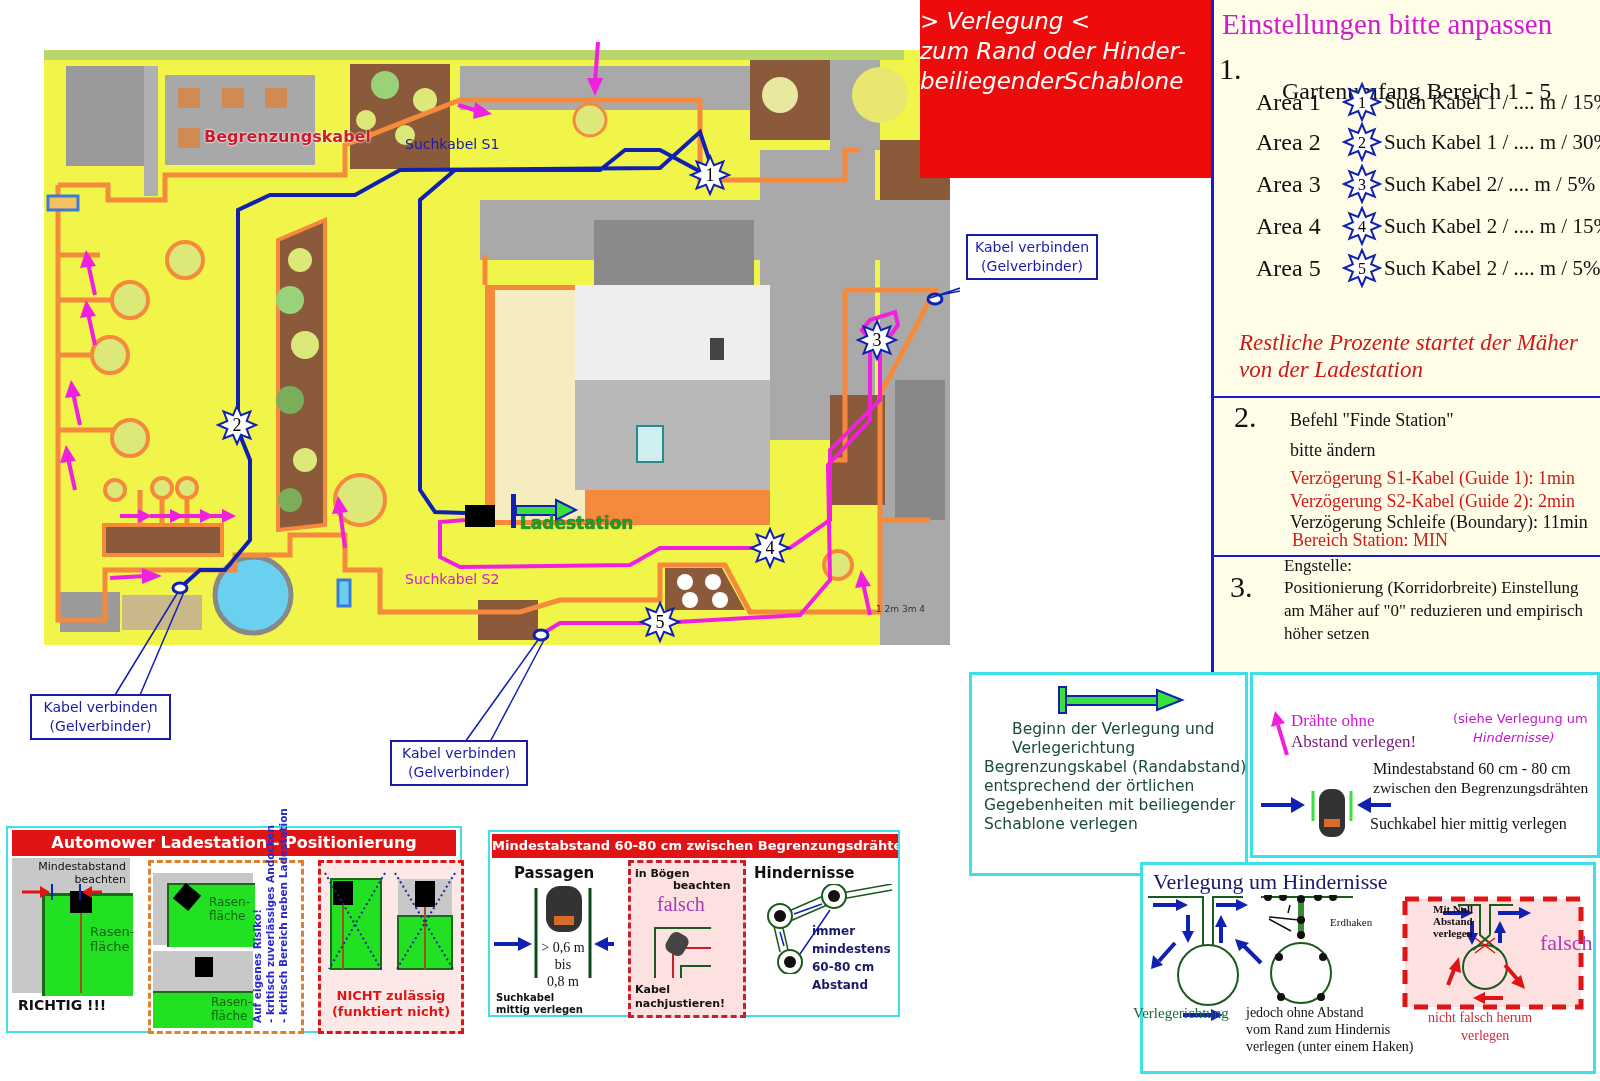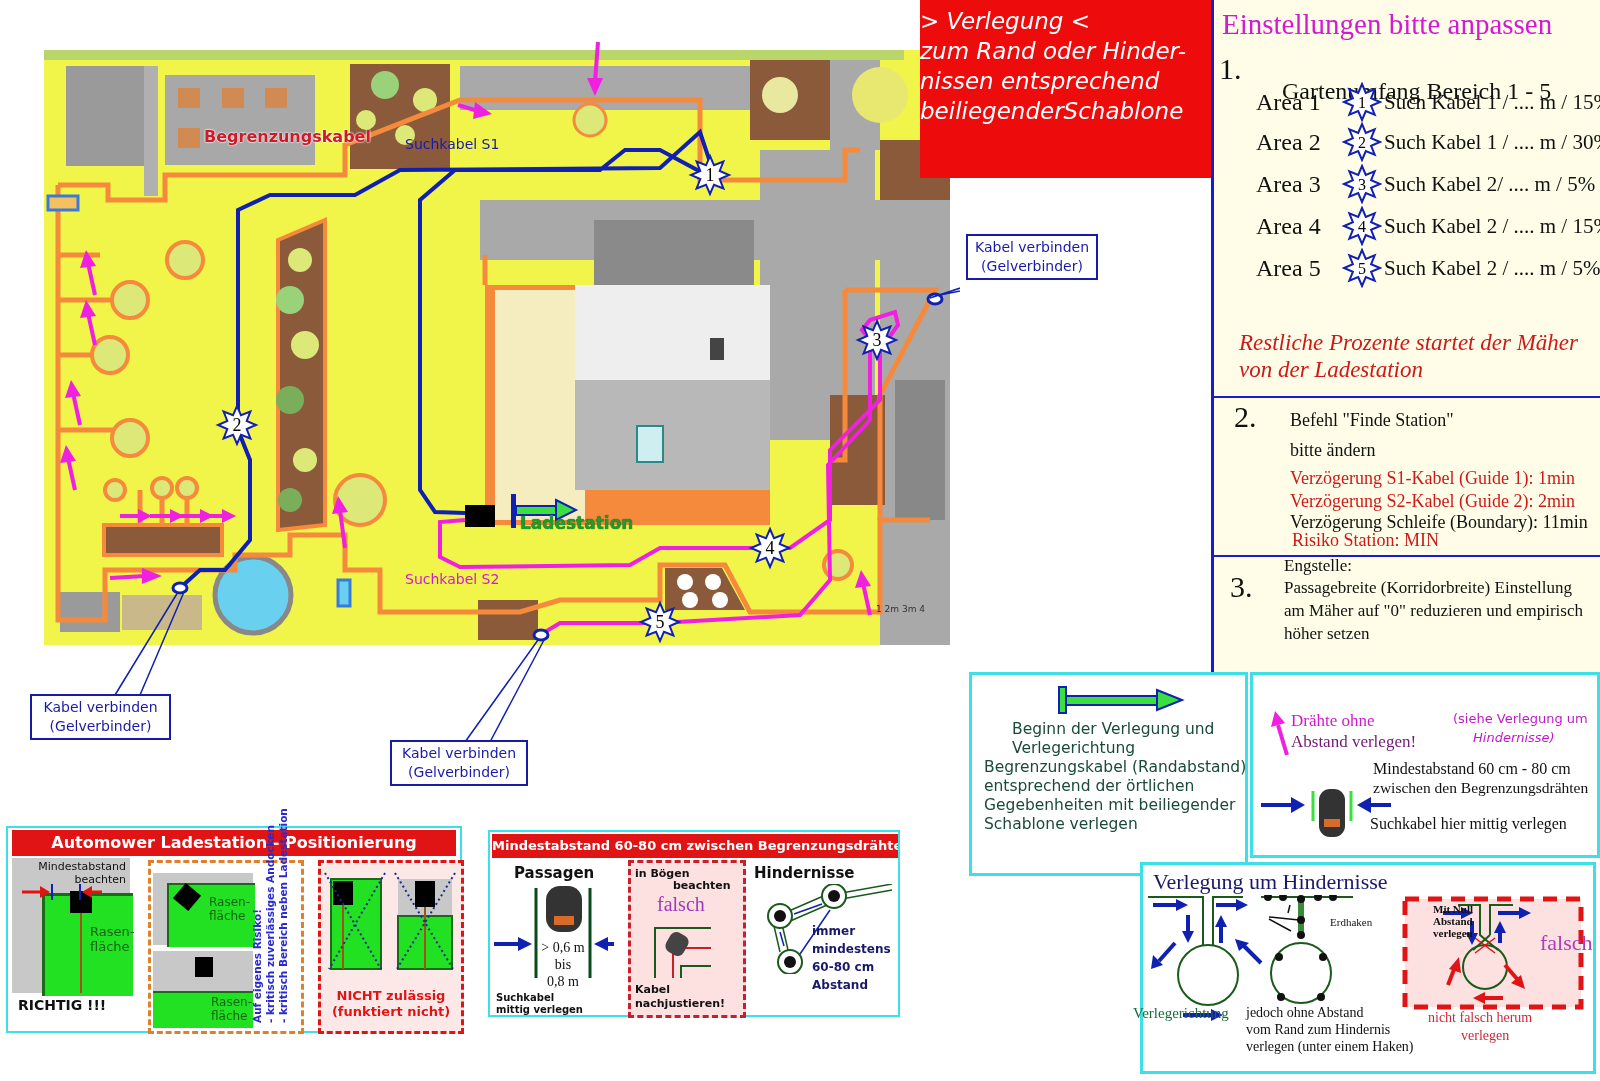--- a/index.html
+++ b/index.html
@@ -208,21 +208,20 @@
   </div>
   <div class="callout" style="left:966px;top:234px;width:116px;">
     <div>Kabel verbinden</div>
     <div>(Gelverbinder)</div>
   </div>
 </div>
 
 <div id="title-box">
   <div>&gt; Verlegung &lt;</div>
   <div>zum Rand oder Hinder-</div>
-  <div>nissen entsprechend</div>
   <div>beiliegenderSchablone</div>
 </div>
 
 <div id="settings">
   <div class="h1">Einstellungen bitte anpassen</div>
   <div class="sec-num" style="left:5px;top:52px;">1.</div>
   <div class="s-line" style="left:68px;top:56px;font-size:24px;">Gartenumfang Bereich 1 - 5</div>
 
   <div class="area-row" style="top:84px;">
     <span style="width:70px">Area 1</span>
@@ -279,27 +278,27 @@
   <div class="red-it" style="top:357px;">von der Ladestation</div>
 
   <div class="hline" style="top:396px;"></div>
 
   <div class="sec-num" style="left:20px;top:400px;">2.</div>
   <div class="sm" style="left:76px;top:410px;color:#111;">Befehl "Finde Station"</div>
   <div class="sm" style="left:76px;top:440px;color:#111;">bitte ändern</div>
   <div class="sm" style="left:76px;top:468px;color:#cc1a1a;">Verzögerung S1-Kabel (Guide 1): 1min</div>
   <div class="sm" style="left:76px;top:491px;color:#cc1a1a;">Verzögerung S2-Kabel (Guide 2): 2min</div>
   <div class="sm" style="left:76px;top:512px;color:#111;">Verzögerung Schleife (Boundary): 11min</div>
-  <div class="sm" style="left:78px;top:530px;color:#cc1a1a;">Risiko Station: MIN</div>
+  <div class="sm" style="left:78px;top:530px;color:#cc1a1a;">Bereich Station: MIN</div>
 
   <div class="hline" style="top:555px;"></div>
 
   <div class="sec-num" style="left:16px;top:570px;">3.</div>
   <div class="sm" style="left:70px;top:556px;font-size:17px;color:#111;">Engstelle:</div>
-  <div class="sm" style="left:70px;top:578px;font-size:17px;color:#111;">Passagebreite (Korridorbreite) Einstellung</div>
+  <div class="sm" style="left:70px;top:578px;font-size:17px;color:#111;">Positionierung (Korridorbreite) Einstellung</div>
   <div class="sm" style="left:70px;top:601px;font-size:17px;color:#111;">am Mäher auf "0" reduzieren und empirisch</div>
   <div class="sm" style="left:70px;top:624px;font-size:17px;color:#111;">höher setzen</div>
 </div>
 
 <div class="cyan-box" style="left:969px;top:672px;width:279px;height:204px;">
   <svg width="130" height="30" style="position:absolute;left:85px;top:10px;">
     <rect x="2" y="2" width="7" height="26" fill="#3ae040" stroke="#1020b0" stroke-width="2"></rect>
     <rect x="9" y="11" width="95" height="9" fill="#3ae040" stroke="#1020b0" stroke-width="2"></rect>
     <polygon points="100,5 125,15 100,25" fill="#3ae040" stroke="#1020b0" stroke-width="2"></polygon>
   </svg>

